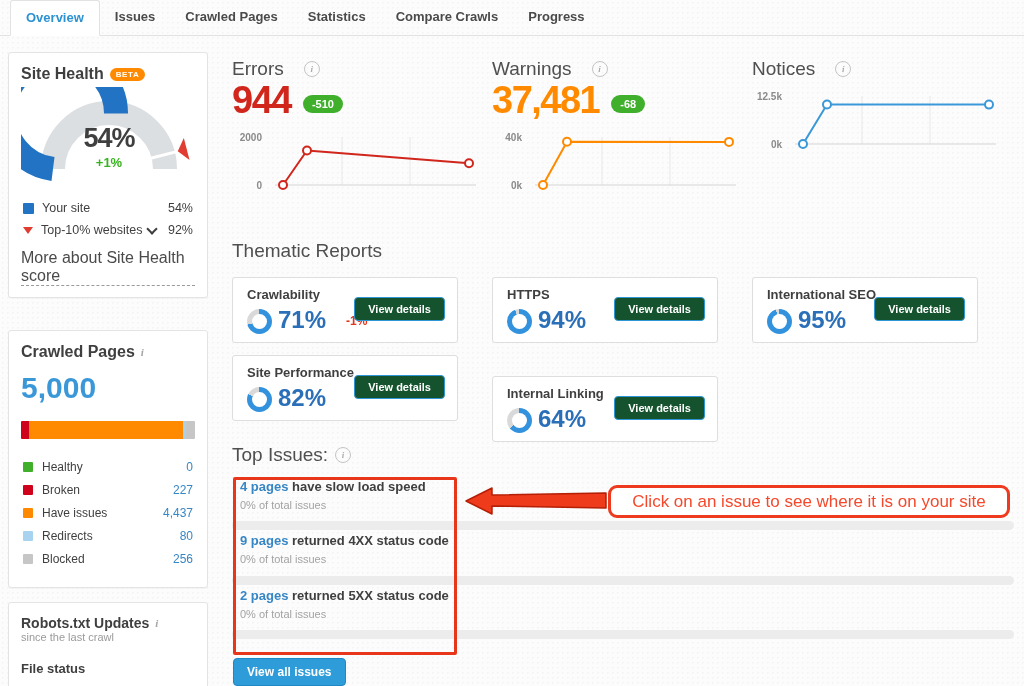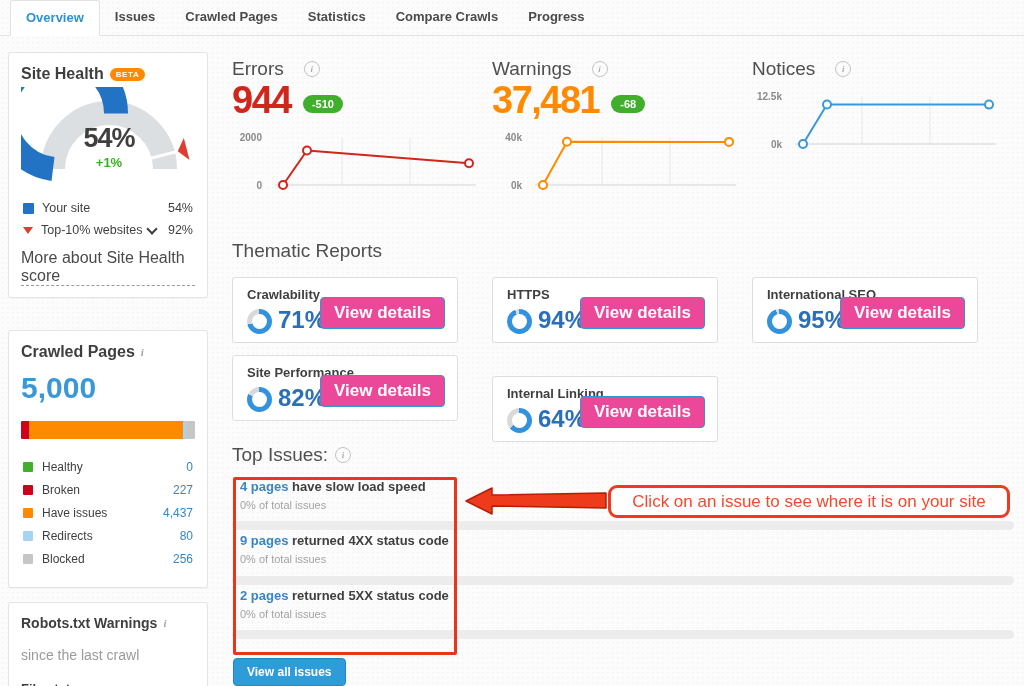--- a/index.html
+++ b/index.html
@@ -46,21 +46,21 @@
   .cp-bar{margin-top:16px;height:18px;display:flex;overflow:hidden;border-radius:1px}
   .cp-bar div{height:100%}
   .cp-leg{margin-top:16px}
   .cp-row{display:flex;align-items:center;font-size:12px;padding:4.5px 2px;color:#3f3f3f}
   .cp-sw{display:inline-block;width:10px;height:10px;margin-right:9px;border-radius:1px}
   .cp-num{margin-left:auto;color:#3786c5;cursor:pointer}
 
   
   #rb{left:8px;top:602px;width:200px;height:120px}
   .rb-title{font-size:14px;font-weight:700;display:flex;align-items:center;gap:6px}
-  .rb-sub{font-size:14px;color:#9a9a9a;margin-top:16px}
+  .rb-sub{font-size:11px;color:#9a9a9a;margin-top:0}
   .rb-fs{font-size:13px;font-weight:700;margin-top:18px}
 
   
   .metric{position:absolute;top:58px;width:252px}
   .m0{left:232px}.m1{left:492px}.m2{left:752px}
   .m-h{font-size:19px;font-weight:400;color:#4f4f4f;display:flex;align-items:center;gap:20px}
   .m-vrow{display:flex;align-items:center;gap:12px;margin-top:1px}
   .m-num{font-size:38px;font-weight:700;letter-spacing:-1.5px;line-height:1.05}
   .badge{background:#3faf2c;color:#fff;font-size:11px;font-weight:700;padding:3px 9px;border-radius:10px;margin-top:6px}
   .m-chart{display:flex;gap:11px;margin-top:10px}
@@ -71,22 +71,22 @@
   .sec-h{position:absolute;font-size:19px;color:#4f4f4f;display:flex;align-items:center;gap:7px}
   #th-h{left:232px;top:240px}
   .card{position:absolute;width:226px;height:66px;background:#fff;border:1px solid #dedede;border-radius:3px;box-sizing:border-box}
   .c0{left:232px;top:277px}.c1{left:492px;top:277px}.c2{left:752px;top:277px}
   .c3{left:232px;top:355px}.c4{left:492px;top:376px}
   .card .name{position:absolute;left:14px;top:9px;font-size:13px;font-weight:700;color:#3f3f3f}
   .ring{position:absolute;left:14px;top:31px;width:25px;height:25px;border-radius:50%}
   .ring .hole{position:absolute;left:5px;top:5px;right:5px;bottom:5px;background:#fff;border-radius:50%}
   .card .pct{position:absolute;left:45px;top:28px;font-size:24px;font-weight:700;color:#2a6fb8}
   .card .cdelta{position:absolute;left:113px;top:36px;font-size:12px;font-weight:700;color:#e2331b}
-  .vd-btn{position:absolute;right:12px;top:19px;background:#ec4899;border:1px solid #2f96d6;color:#fff;
-          font-family:"Liberation Sans",sans-serif;font-size:17px;font-weight:700;padding:5px 13px;border-radius:4px;cursor:pointer}
+  .vd-btn{position:absolute;right:12px;top:19px;background:#14532d;border:1px solid #2f96d6;color:#fff;
+          font-family:"Liberation Sans",sans-serif;font-size:11px;font-weight:700;padding:5px 13px;border-radius:4px;cursor:pointer}
 
   
   #ti-h{left:232px;top:444px}
   .it{position:absolute;left:240px;font-size:13px;font-weight:700}
   .it .cnt{color:#3786c5;cursor:pointer}
   .it .txt{color:#3f3f3f}
   .isub{position:absolute;left:240px;font-size:11px;color:#a3a3a3}
   .ibar{position:absolute;left:232px;width:782px;height:9px;background:#ececec;border-radius:5px}
   .it0{top:479px}.is0{top:499px}.ib0{top:521px}
   .it1{top:533px}.is1{top:553px}.ib1{top:576px}
@@ -183,21 +183,21 @@
       <div class="cp-row">
         <span class="cp-sw" style="background: rgb(198, 198, 198);"></span>
         <span>Blocked</span>
         <span class="cp-num">256</span>
       </div>
     </div>
   </div>
 
   <div class="panel" id="rb">
     <div class="rb-title">
-      <span>Robots.txt Warnings</span>
+      <span>Robots.txt Updates</span>
       <span class="info-p">i</span>
     </div>
     <div class="rb-sub">since the last crawl</div>
     <div class="rb-fs">File status</div>
   </div>
 
   <div class="metric m0">
     <div class="m-h">
         <span>Errors</span>
         <span class="info-c">i</span>

